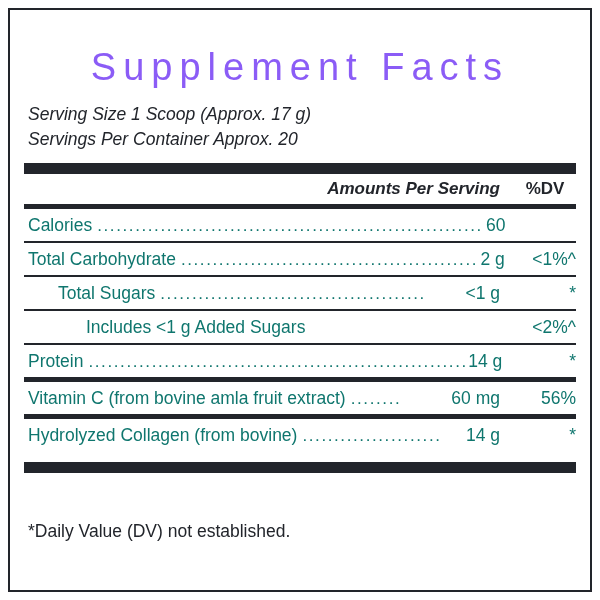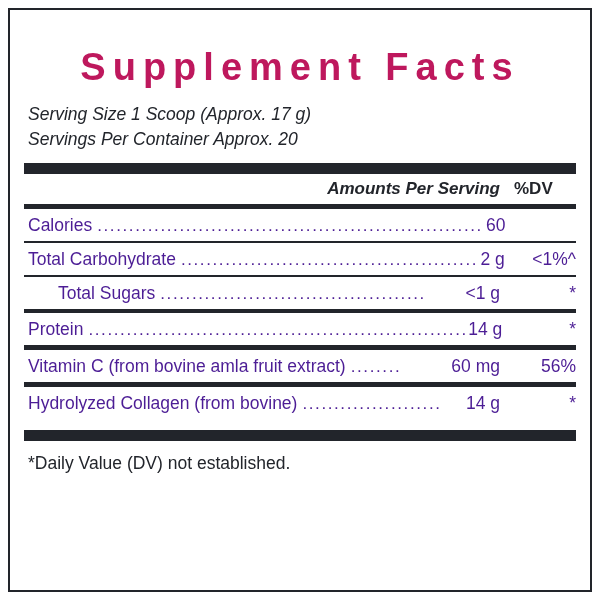--- a/index.html
+++ b/index.html
@@ -25,24 +25,24 @@
     background: #ffffff;
   }
   .inner {
     position: absolute;
     left: 14px;
     top: 38px;
     right: 14px;
   }
   .title {
     font-size: 38px;
-    font-weight: bold;
+    font-weight: normal;
     letter-spacing: 7px;
     text-align: center;
-    color: #be185d;
+    color: #8b5cf6;
     line-height: 1.0;
     margin: 0 0 16px 0;
     white-space: nowrap;
   }
   .serving-line {
     font-size: 17.5px;
     line-height: 1.42;
     color: #22252b;
     padding-left: 4px;
     font-style: italic;
@@ -68,29 +68,29 @@
     padding: 5px 0 5px 0;
   }
   .hdr-spacer { flex: 1 1 auto; }
   .hdr-amount {
     padding-right: 14px;
     white-space: nowrap;
     font-style: italic;
   }
   .hdr-dv {
     width: 62px;
-    text-align: left;
+    text-align: center;
     white-space: nowrap;
   }
   .row {
     display: flex;
     align-items: baseline;
     font-size: 17.5px;
     padding: 6px 0 5px 0;
-    color: #4c1d95;
+    color: #0f766e;
   }
   .row .label {
     white-space: nowrap;
     padding-left: 4px;
   }
   .row .dots {
     flex: 1 1 auto;
     overflow: hidden;
     white-space: nowrap;
     letter-spacing: 1.6px;
@@ -112,20 +112,21 @@
   .indent-2 .label { padding-left: 62px; }
   .no-dots .dots { letter-spacing: 0; color: transparent; }
   .footnotes {
     padding-top: 9px;
   }
   .footnote {
     font-size: 17.5px;
     line-height: 1.5;
     padding-left: 4px;
     color: #22252b;
+    margin-top: 36px;
   }
 </style>
 </head>
 <body>
 
 <div class="panel">
   <div class="inner">
 
     <div class="title">Supplement Facts</div>
 
@@ -159,20 +160,26 @@
     <div class="rule-thin"></div>
 
     <div class="row indent-1">
       <span class="label">Total Sugars</span>
       <span class="dots">..........................................</span>
       <span class="amount">&lt;1 g</span>
       <span class="dv">*</span>
     </div>
     <div class="rule-thin"></div>
 
+    <div class="row indent-2 no-dots">
+      <span class="label">Includes &lt;1 g Added Sugars</span>
+      <span class="dots"></span>
+      <span class="amount"></span>
+      <span class="dv">&lt;2%^</span>
+    </div>
     <div class="rule-thin"></div>
 
     <div class="row">
       <span class="label">Protein</span>
       <span class="dots">..............................................................</span>
       <span class="amount">14 g</span>
       <span class="dv">*</span>
     </div>
 
     <div class="rule-medium"></div>

